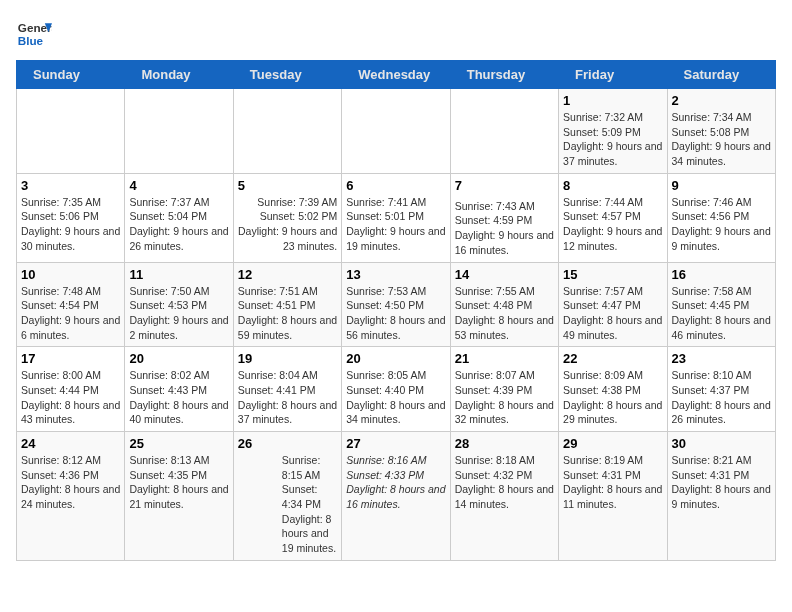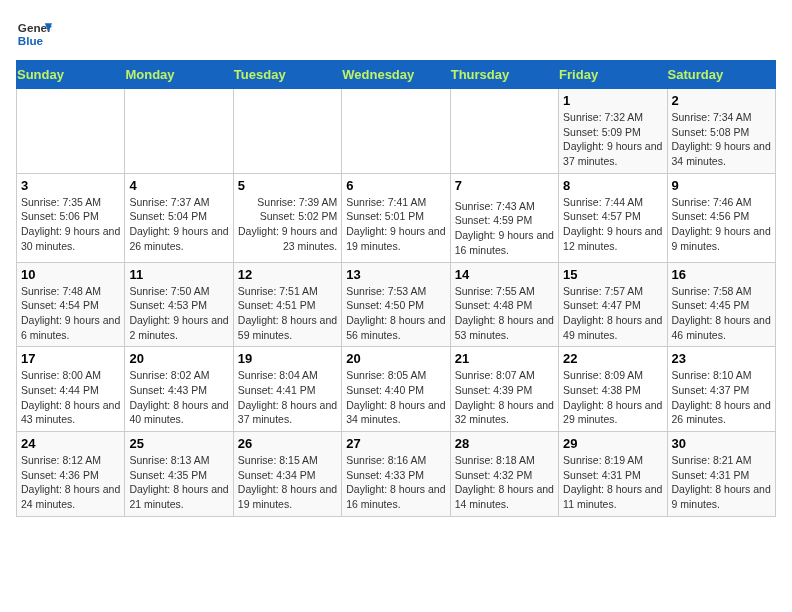--- a/index.html
+++ b/index.html
@@ -37,22 +37,22 @@
       font-size: 16px;
       color: #555;
     }
     table {
       width: 100%;
       border-collapse: collapse;
       font-size: 11px;
     }
     thead tr th {
       background-color: #1565c0;
-      color: #bef264;
-      padding: 6px 0;
+      color: #e5e5e5;
+      padding: 6px 16px;
       text-align: left;
       font-size: 13px;
       font-weight: bold;
       border: 1px solid #1565c0;
     }
     tbody tr td {
       border: 1px solid #ccc;
       vertical-align: top;
       padding: 4px;
       width: calc(100% / 7);
@@ -266,27 +266,27 @@
 Daylight: 8 hours and 24 minutes.</div>
         </td>
         <td>
           <span class="day-number">25</span>
           <div class="day-info" style="white-space: pre-line;">Sunrise: 8:13 AM
 Sunset: 4:35 PM
 Daylight: 8 hours and 21 minutes.</div>
         </td>
         <td>
           <span class="day-number">26</span>
-          <div class="day-info" style="white-space: pre-line;">Sunrise: 8:15 AM
+          <div class="day-info" style="white-space: pre-line; margin-left: 44px;">Sunrise: 8:15 AM
 Sunset: 4:34 PM
 Daylight: 8 hours and 19 minutes.</div>
         </td>
         <td>
           <span class="day-number">27</span>
-          <div class="day-info" style="white-space: pre-line;">Sunrise: 8:16 AM
+          <div class="day-info" style="white-space: pre-line; font-style: italic;">Sunrise: 8:16 AM
 Sunset: 4:33 PM
 Daylight: 8 hours and 16 minutes.</div>
         </td>
         <td>
           <span class="day-number">28</span>
           <div class="day-info" style="white-space: pre-line;">Sunrise: 8:18 AM
 Sunset: 4:32 PM
 Daylight: 8 hours and 14 minutes.</div>
         </td>
         <td>

